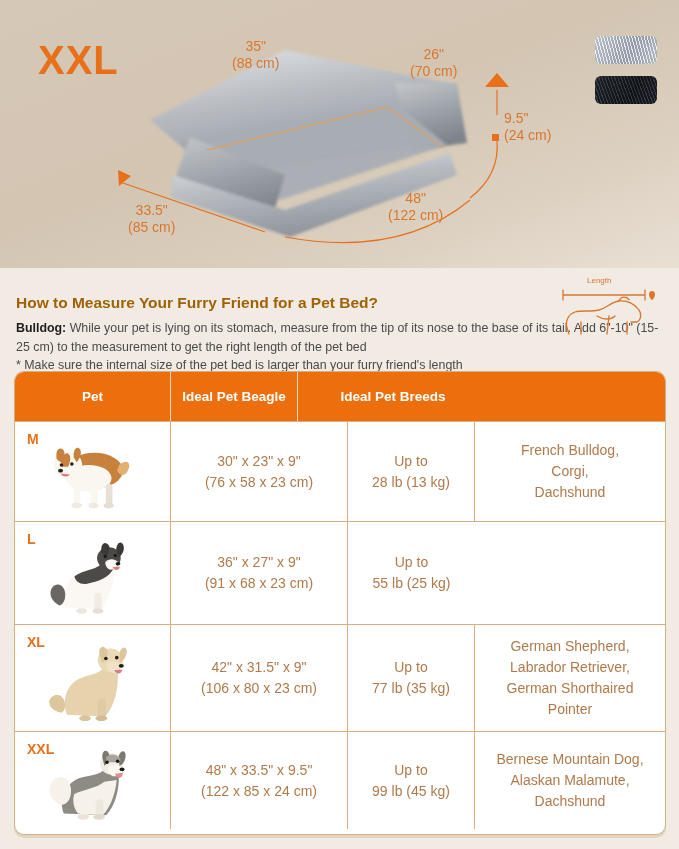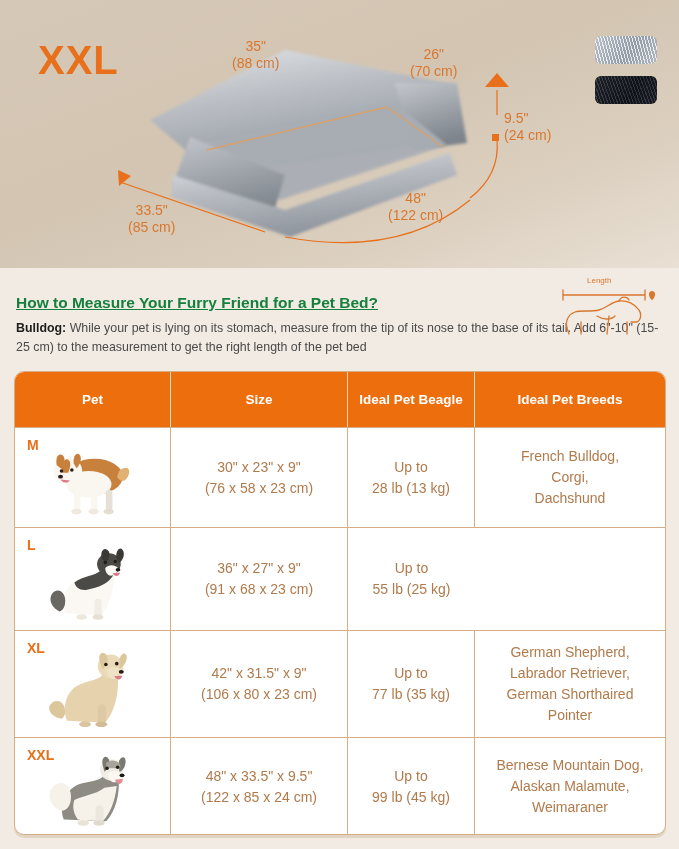--- a/index.html
+++ b/index.html
@@ -44,37 +44,37 @@
       linear-gradient(120deg, #cfd4da, #9aa3ad 55%, #c3c9d0);
   }
   .swatch-dark {
     background:
       repeating-linear-gradient(70deg, rgba(255,255,255,.10) 0 1px, rgba(0,0,0,.35) 1px 3px),
       linear-gradient(120deg, #2b3139, #171c24 60%, #262c35);
   }
 
   
   .measure { position: relative; padding: 26px 16px 0 16px; }
-  .measure h2 { font-size: 15.5px; color: #15803d; font-weight: bold; margin-bottom: 7px; text-decoration: underline; }
+  .measure h2 { font-size: 15.5px; color: #a16207; font-weight: bold; margin-bottom: 7px; }
   .measure p { font-size: 12.4px; color: #4a4a4a; line-height: 1.5; }
   .measure p b { color: #1d1d1d; }
   .len-fig { position: absolute; right: 18px; top: 8px; width: 104px; height: 62px; }
   .len-fig-label {
     position: absolute; left: 30px; top: 0; font-size: 8px; color: #D9772F;
   }
 
   
   .table {
     position: absolute; left: 14px; top: 371px;
     width: 652px; height: 464px;
     border: 1px solid #D5AE86; border-radius: 10px;
     background: #fff; overflow: hidden;
     box-shadow: 0 3px 0 rgba(196,168,136,.35);
   }
-  .thead { display: flex; background: #ED6E0C; height: 55px; }
+  .thead { display: flex; background: #ED6E0C; height: 49px; }
   .thead div {
     display: flex; align-items: center; justify-content: center;
     color: #fff; font-size: 13.5px; font-weight: bold;
     border-right: 1px solid rgba(255,255,255,.75);
   }
   .thead div:last-child { border-right: none; }
   .row { display: flex; border-top: 1px solid #D5AE86; }
   .row:first-of-type { border-top: none; }
   .row > div {
     display: flex; align-items: center; justify-content: center;
@@ -156,20 +156,21 @@
       <div class="swatch swatch-gray"></div>
       <div class="swatch swatch-dark"></div>
     </div>
   </div>
 
   <div class="measure">
     <h2>How to Measure Your Furry Friend for a Pet Bed?</h2>
     <p>
       <b>Bulldog:</b><span> While your pet is lying on its stomach, measure from the tip of its nose to the base of its tail. Add 6"-10" (15-25 cm) to the measurement to get the right length of the pet bed</span>
     </p>
+    <p>* Make sure the internal size of the pet bed is larger than your furry friend's length</p>
 
     <div class="len-fig">
       <div class="len-fig-label">Length</div>
       <svg width="104" height="62" viewBox="0 0 104 62">
         <g stroke="#D9772F" stroke-width="1.3" fill="none" stroke-linecap="round" stroke-linejoin="round">
           <path d="M6,14 L6,24 M6,19 L88,19 M88,14 L88,24"></path>
           <path d="M10,52 C8,44 12,38 18,36 C24,34 34,36 42,34
                    C50,32 54,26 62,25 C70,24 78,28 82,34
                    C85,38 84,44 80,46 L74,46"></path>
           <path d="M10,52 L12,58 M24,46 L24,58 M52,40 L50,58 M70,46 L70,58"></path>
@@ -178,21 +179,20 @@
         </g>
         <path d="M92,18 C92,14 98,14 98,18 C98,22 95,24 95,24 C95,24 92,22 92,18Z" fill="#D9772F"></path>
       </svg>
     </div>
   </div>
 
   <div class="table">
 
     <div class="thead">
       <div class="c-pet">Pet</div>
-      <div class="c-size">Size</div>
       <div class="c-weight">Ideal Pet Beagle</div>
       <div class="c-breed">Ideal Pet Breeds</div>
     </div>
 
     <div class="row r1">
       <div class="c-pet">
         <span class="pet-size-tag">M</span>
         <svg class="dog" viewBox="0 0 120 86">
           <g>
             <ellipse cx="62" cy="42" rx="30" ry="19" fill="#C8813C"></ellipse>
@@ -334,18 +334,18 @@
           <span style="white-space:pre-line">48" x 33.5" x 9.5"
 (122 x 85 x 24 cm)</span>
         </div>
       <div class="c-weight">
           <span style="white-space:pre-line">Up to
 99 lb (45 kg)</span>
         </div>
       <div class="c-breed breed-cell">
           <span style="white-space:pre-line">Bernese Mountain Dog,
 Alaskan Malamute,
-Weimaraner</span>
+Dachshund</span>
         </div>
     </div>
 
   </div>
 </div>
 
 </body></html>

